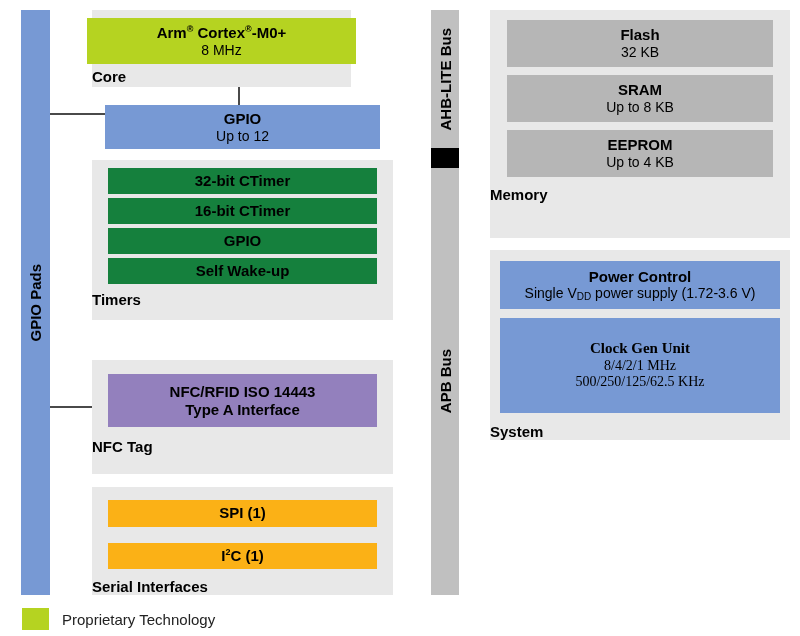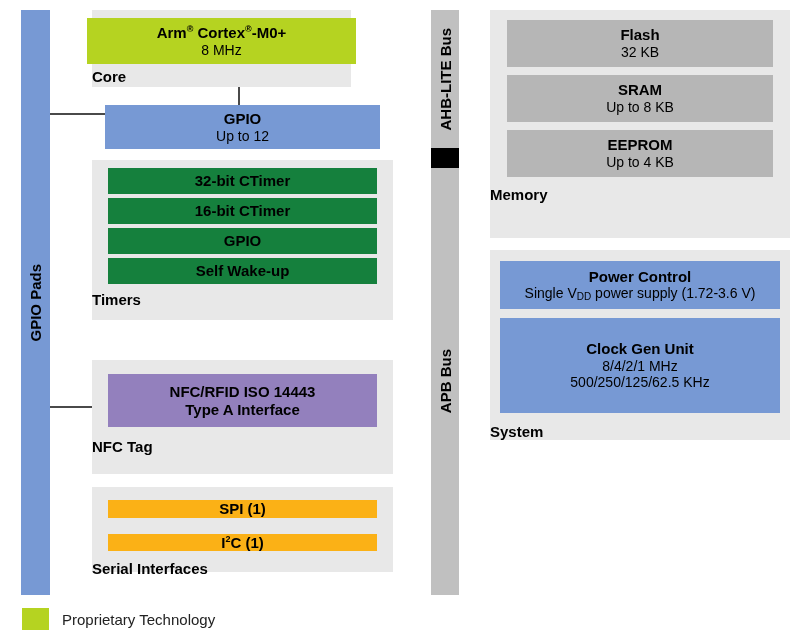--- a/index.html
+++ b/index.html
@@ -113,21 +113,21 @@
 </div>
 
 <div class="abs group" style="left:92px;top:360px;width:301px;height:114px;padding-top:14px;">
   <div class="blk c-purple" style="width:269px;height:53px;">
     <div class="t1">NFC/RFID ISO 14443</div>
     <div class="t1">Type A Interface</div>
   </div>
   <div class="group-title" style="margin-top:11px;">NFC Tag</div>
 </div>
 
-<div class="abs group" style="left:92px;top:487px;width:301px;height:85px;padding-top:13px;">
+<div class="abs group" style="left:92px;top:487px;width:301px;height:108px;padding-top:13px;">
   <div class="blk c-orange" style="width:269px;height:28px;">
     <div class="t1">SPI (1)</div>
   </div>
   <div class="blk c-orange" style="width:269px;height:28px;margin-top:16px;justify-content:center;">
     <div class="t1">
       <span>I</span><sup>2</sup><span>C (1)</span>
     </div>
   </div>
   <div class="group-title" style="margin-top:9px;">Serial Interfaces</div>
 </div>
@@ -156,21 +156,21 @@
   <div class="group-title" style="margin-top:9px;">Memory</div>
 </div>
 
 <div class="abs group" style="left:490px;top:250px;width:300px;height:190px;padding-top:11px;">
   <div class="blk c-blue" style="width:280px;height:48px;">
     <div class="t1">Power Control</div>
     <div class="t2 nowrap">
       <span>Single V</span><sub>DD</sub><span> power supply (1.72-3.6 V)</span>
     </div>
   </div>
-  <div class="blk c-blue" style="width:280px;height:96px;margin-top:9px;">
+  <div class="blk c-blue" style="width:280px;height:96px;margin-top:9px;font-family:Liberation Serif, serif;">
     <div class="t1">Clock Gen Unit</div>
     <div class="t2">8/4/2/1 MHz</div>
     <div class="t2">500/250/125/62.5 KHz</div>
   </div>
   <div class="group-title" style="margin-top:10px;">System</div>
 </div>
 
 <div class="abs" style="left:22px;top:607px;width:300px;height:24px;display:flex;align-items:center;">
   <div id="legend-swatch" style="width:27px;height:22px;flex:0 0 auto;"></div>
   <div id="legend-label" style="margin-left:13px;">Proprietary Technology</div>

